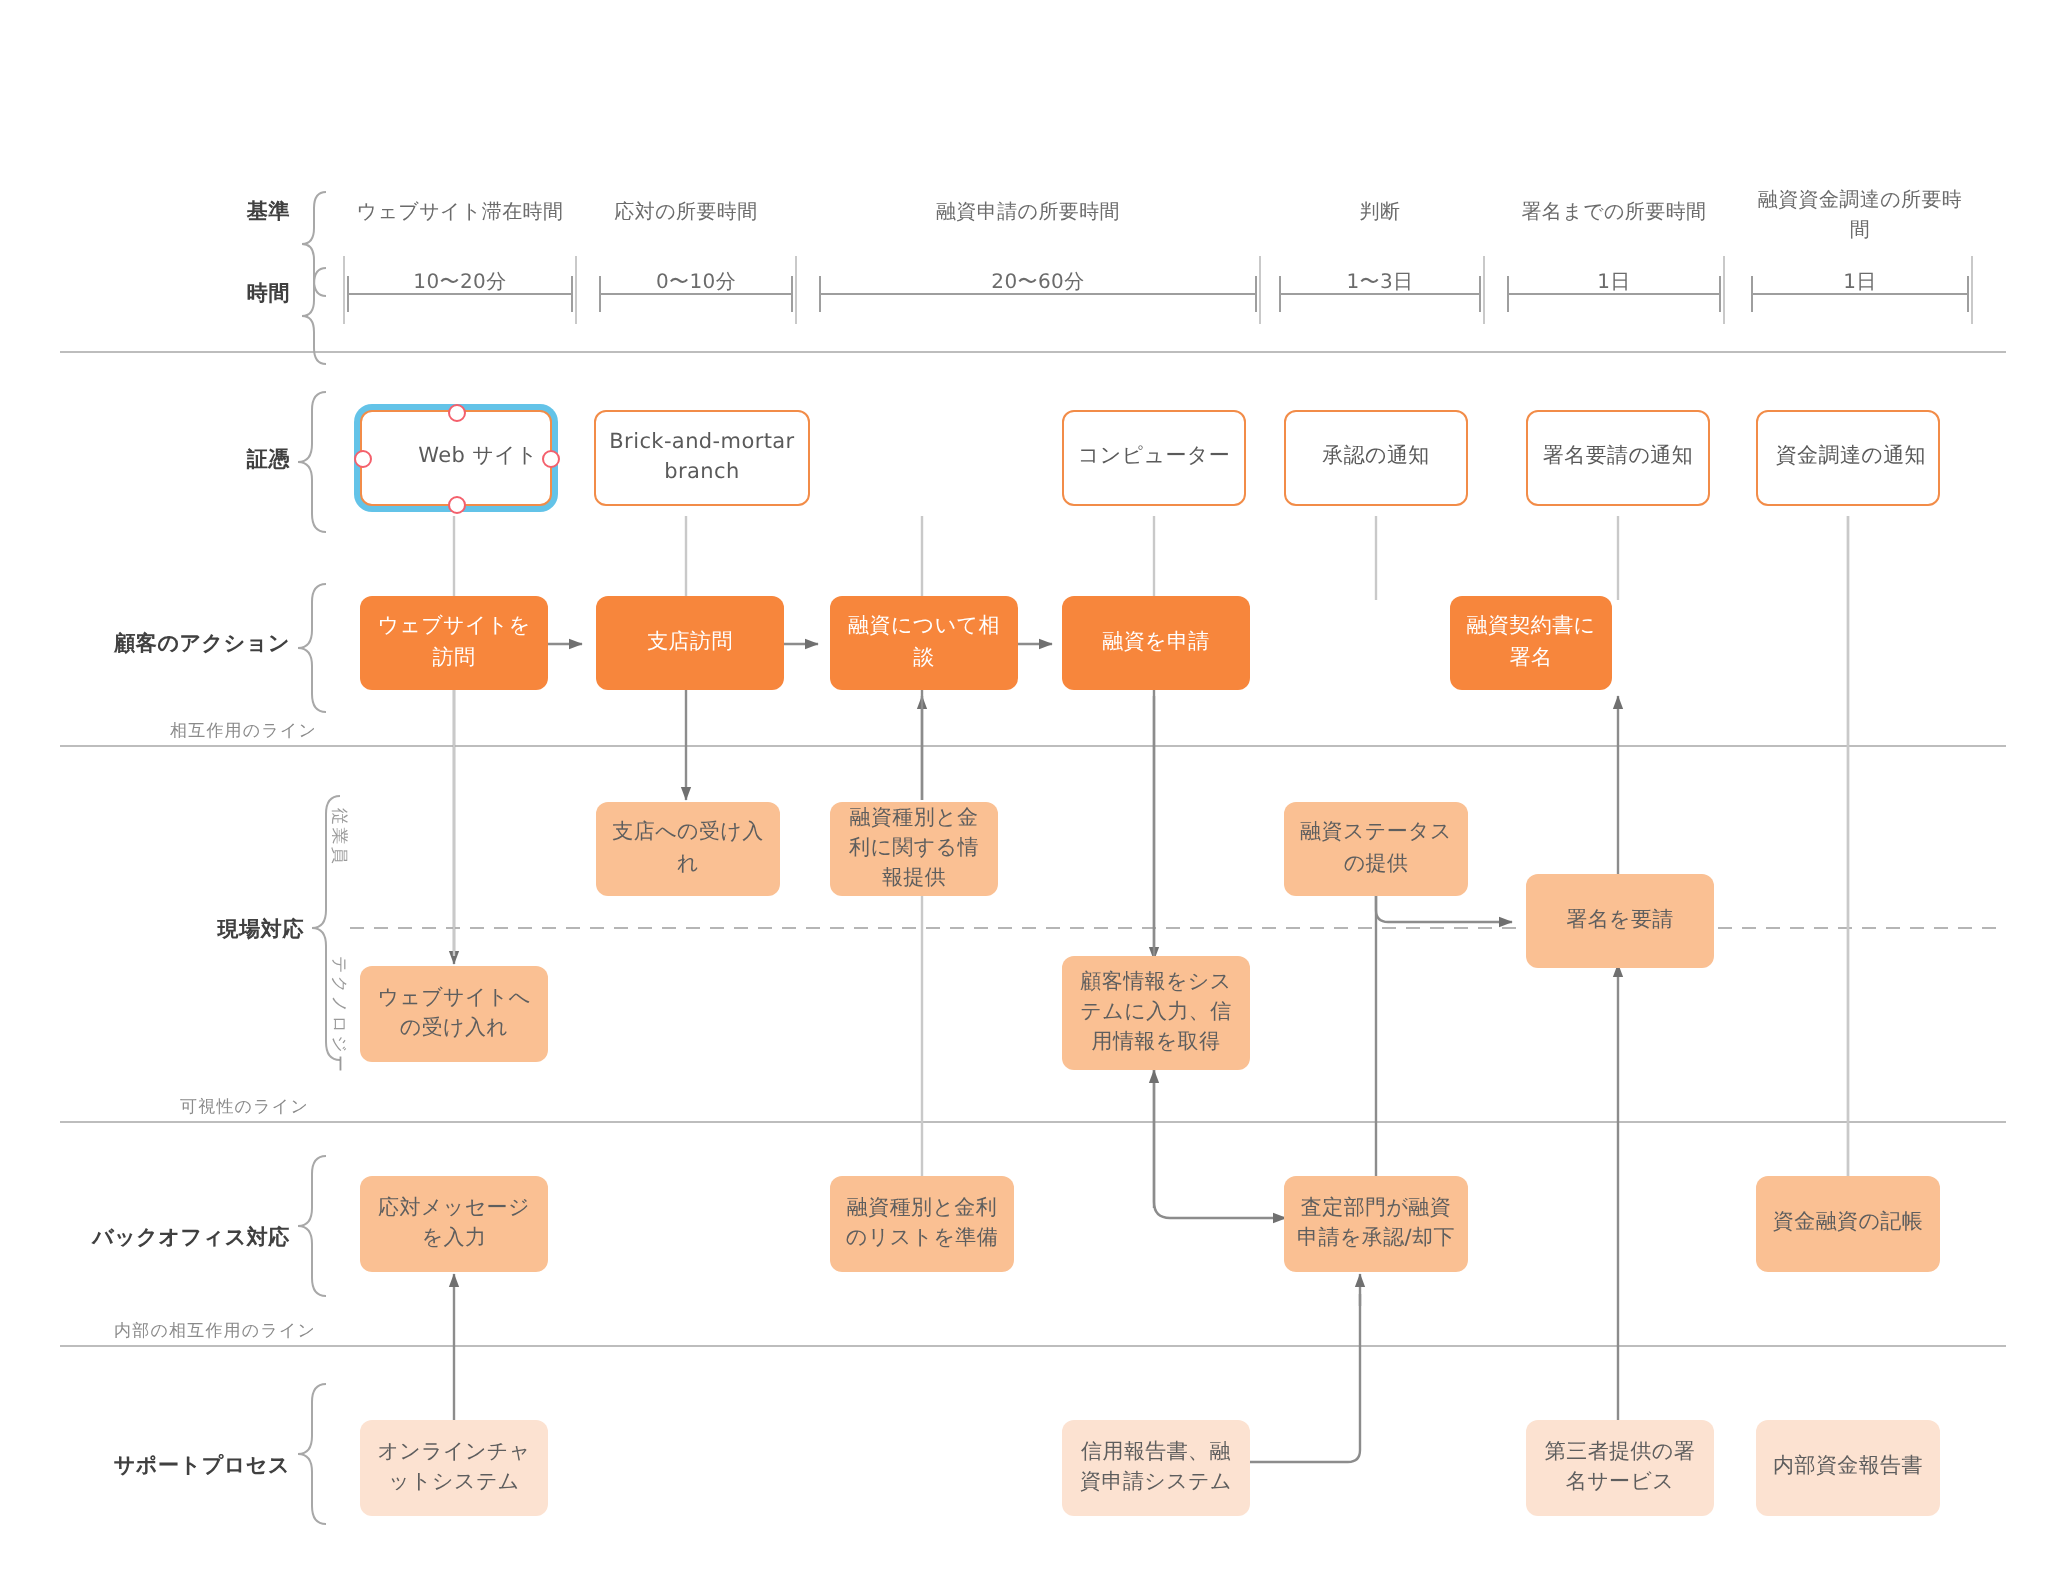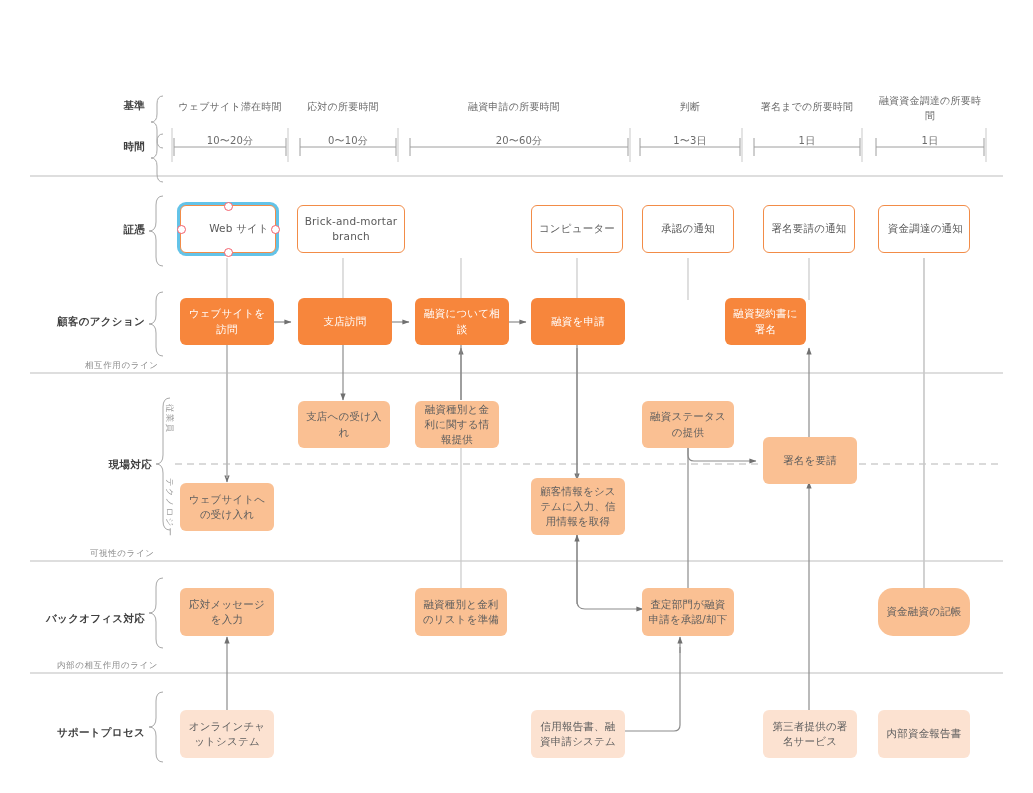--- a/index.html
+++ b/index.html
@@ -320,21 +320,21 @@
 
   <div class="node mid" style="left:180px; top:588px; width:94px; height:48px;">
     <span>応対メッセージを入力</span>
   </div>
   <div class="node mid" style="left:642px; top:588px; width:92px; height:48px;">
     <span>査定部門が融資申請を承認/却下</span>
   </div>
   <div class="node mid" style="left:415px; top:588px; width:92px; height:48px;">
     <span>融資種別と金利のリストを準備</span>
   </div>
-  <div class="node mid" style="left:878px; top:588px; width:92px; height:48px;border-radius:15px;">
+  <div class="node mid" style="left:878px; top:588px; width:92px; height:48px;">
     <span>資金融資の記帳</span>
   </div>
 
   <div class="node support" style="left:180px; top:710px; width:94px; height:48px;">
     <span>オンラインチャットシステム</span>
   </div>
   <div class="node support" style="left:531px; top:710px; width:94px; height:48px;">
     <span>信用報告書、融資申請システム</span>
   </div>
   <div class="node support" style="left:763px; top:710px; width:94px; height:48px;">

